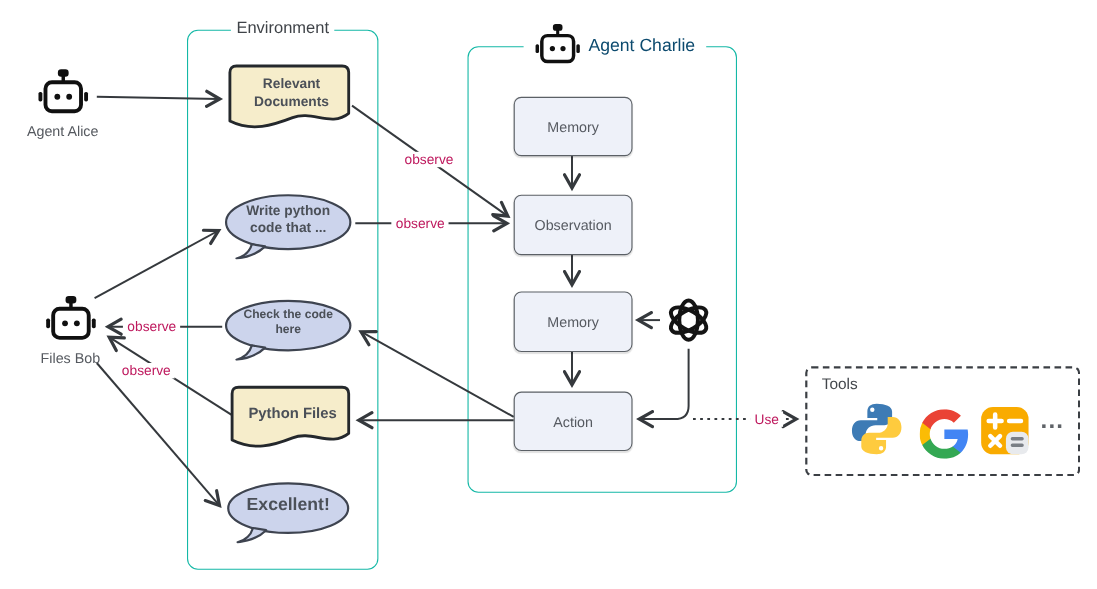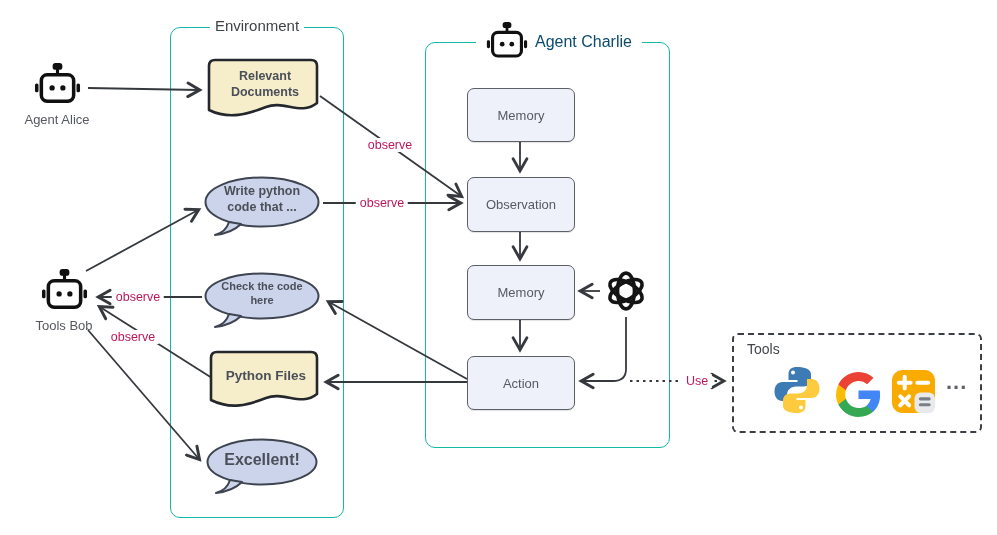--- a/index.html
+++ b/index.html
@@ -148,21 +148,21 @@
   <div class="agent" style="left:21px;top:268px;">
     <svg width="47" height="47" viewBox="0 0 48 48">
       <rect x="19" y="1" width="10" height="7" rx="3" fill="#101010"></rect>
       <rect x="22.4" y="6" width="3.2" height="8" fill="#101010"></rect>
       <rect x="7.5" y="13" width="33" height="27" rx="6" fill="#fff" stroke="#101010" stroke-width="3.6"></rect>
       <circle cx="18.5" cy="26.5" r="2.7" fill="#101010"></circle>
       <circle cx="29.5" cy="26.5" r="2.7" fill="#101010"></circle>
       <rect x="1" y="22" width="3.6" height="9" rx="1.6" fill="#101010"></rect>
       <rect x="43.4" y="22" width="3.6" height="9" rx="1.6" fill="#101010"></rect>
     </svg>
-    <span class="agent-label">Tools Bob</span>
+    <span class="agent-label">Files Bob</span>
   </div>
 
   <div class="node doc" style="left:207px;top:58px;width:112px;height:64px;">
     <svg viewBox="0 0 112 64" preserveAspectRatio="none">
       <path d="M8 2 H104 Q110 2 110 8 V45 C94 58 77 42 59 49 C41 56 22 62 2 52 V8 Q2 2 8 2 Z" fill="#f6edcb" stroke="#24282c" stroke-width="2.6" stroke-linejoin="round"></path>
     </svg>
     <div class="node-label">Relevant Documents</div>
   </div>
 
   <div class="node bubble" style="left:203px;top:176px;width:118px;height:60px;">

